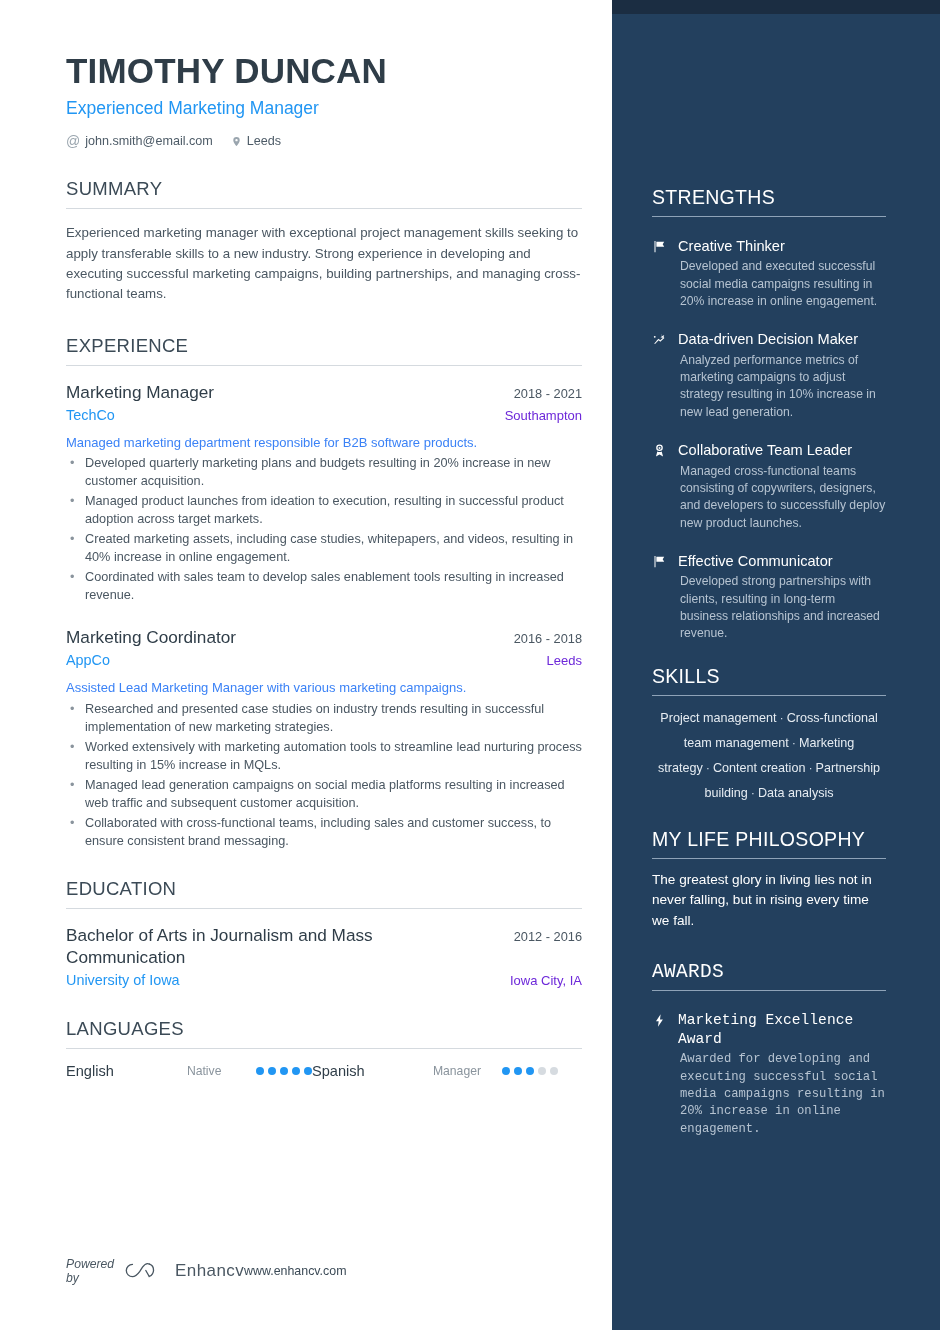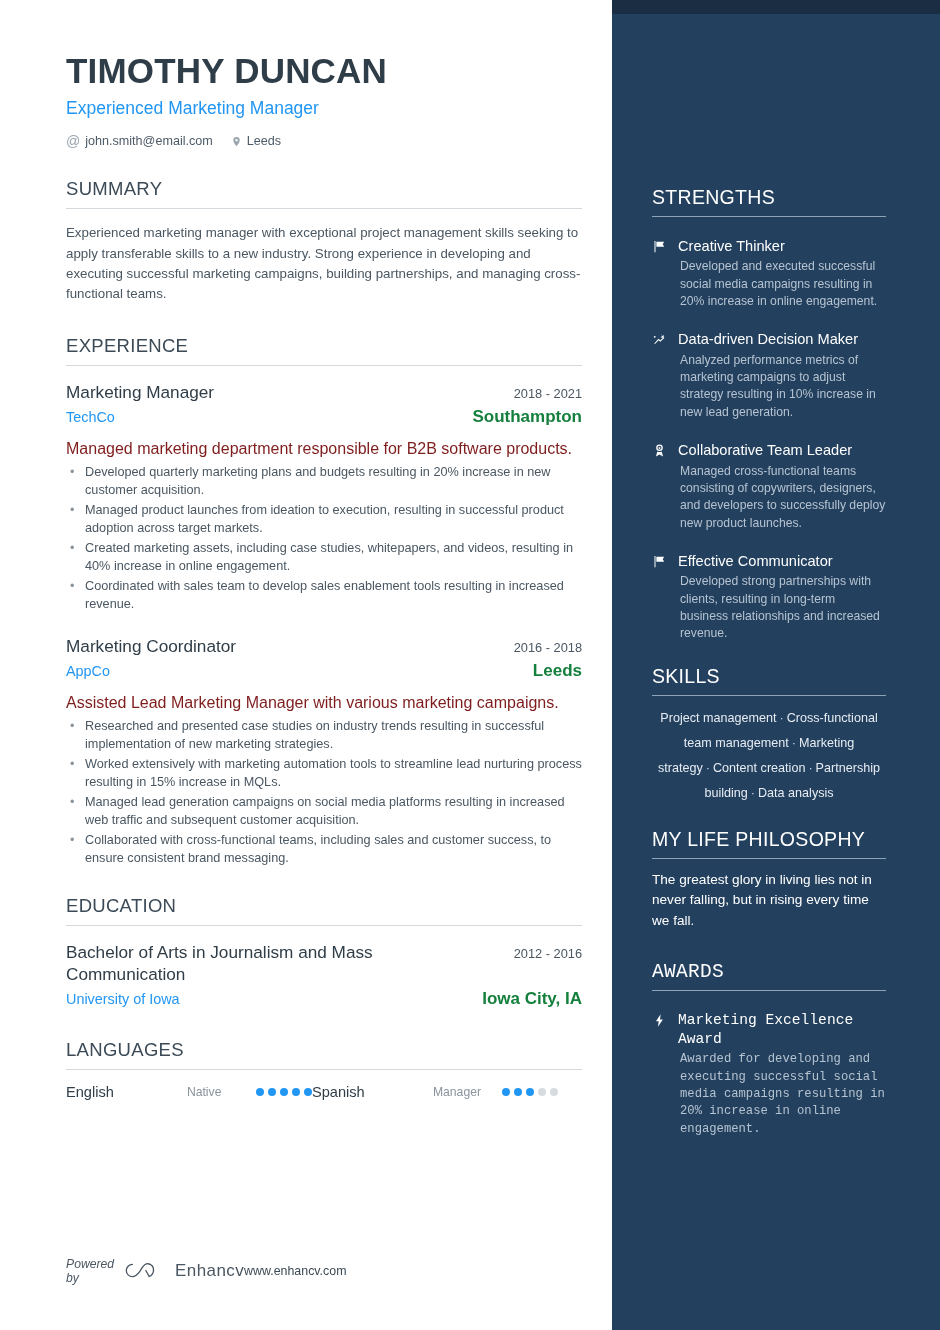--- a/index.html
+++ b/index.html
@@ -178,28 +178,27 @@
     justify-content: space-between;
     align-items: baseline;
     gap: 0;
     margin-top: 4px;
   }
   .entry-org {
     color: #2196f3;
     font-size: 14.4px;
   }
   .entry-loc {
-    color: #15803d;
-    font-size: 17px;
+    color: #6d28d9;
+    font-size: 13px;
     white-space: nowrap;
-    font-weight: bold;
   }
   .entry-lead {
-    color: #7f1d1d;
-    font-size: 16px;
+    color: #3b82f6;
+    font-size: 13px;
     line-height: 1.5;
     margin-top: 10px;
   }
   .bullets { margin-top: 2px; }
   .bullet {
     display: flex;
     color: #4a5762;
     font-size: 12.7px;
     line-height: 1.42;
     margin-top: 2px;

